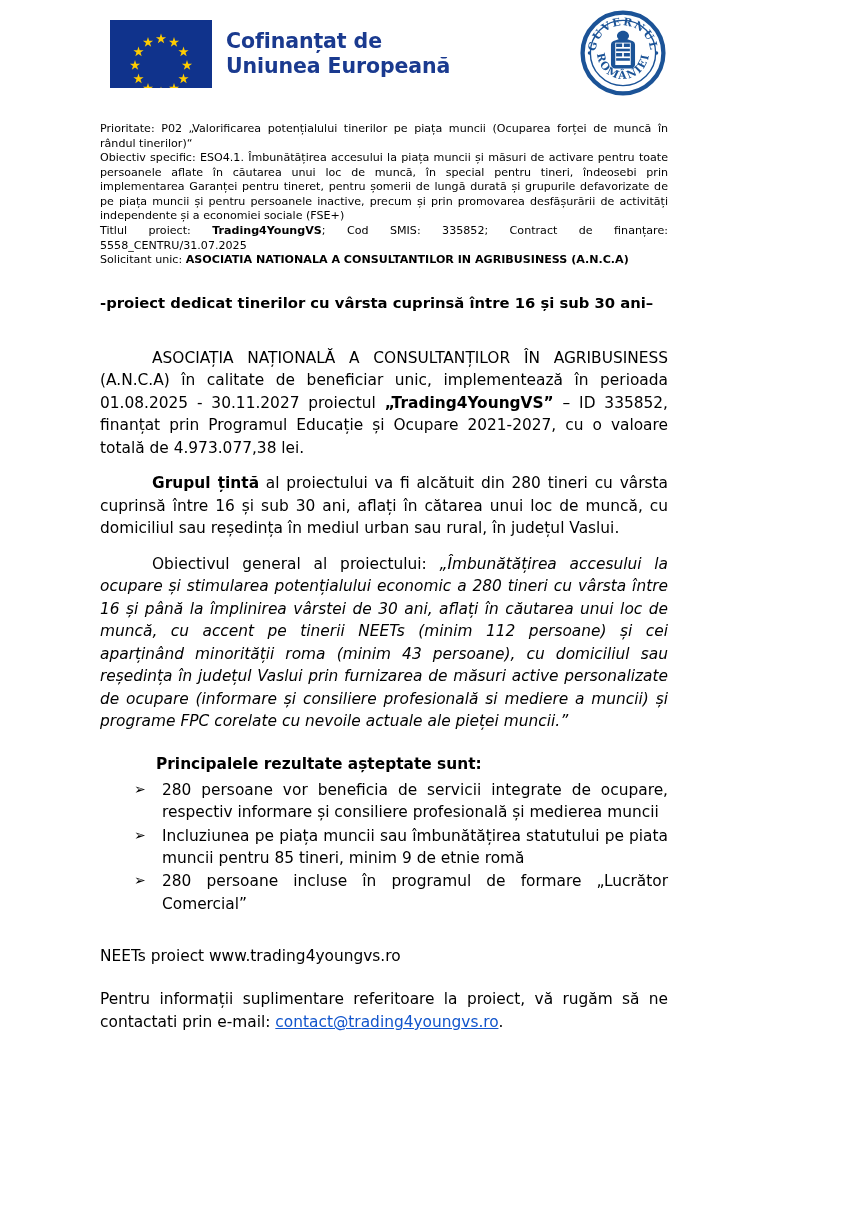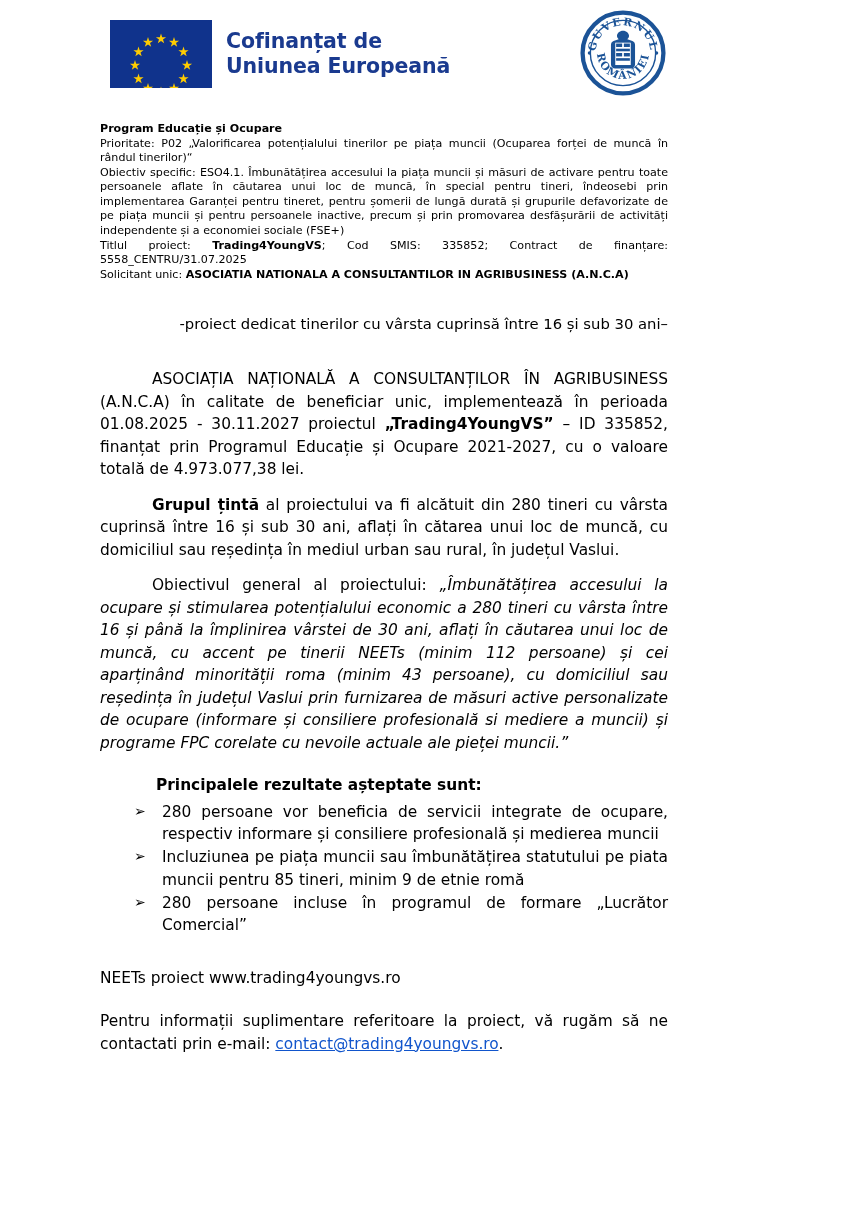--- a/index.html
+++ b/index.html
@@ -80,23 +80,23 @@
 
   
   .doc-title {
     margin-top: 30px;
     text-align: center;
     font-weight: bold;
     font-size: 14.8px;
     line-height: 1.4;
   }
   .doc-subtitle {
-    margin-top: 33px;
-    text-align: right;
-    font-weight: normal;
+    margin-top: 26px;
+    text-align: left;
+    font-weight: bold;
     font-size: 14.8px;
   }
 
   
   .body-text {
     margin-top: 36px;
     font-size: 15.4px;
     line-height: 1.46;
     text-align: justify;
     text-align-last: left;
@@ -209,21 +209,20 @@
           <rect x="42" y="45" width="16" height="3"></rect>
           <rect x="42" y="50" width="7" height="4"></rect>
           <rect x="51" y="50" width="7" height="4"></rect>
           <rect x="42" y="56" width="16" height="3"></rect>
         </g>
       </svg>
     </div>
   </div>
 
   <div class="prog">
-    <div class="prog-title">Program Educație și Ocupare</div>
     <div class="prog-just">Prioritate: P02 „Valorificarea potențialului tinerilor pe piața muncii (Ocuparea forței de muncă în rândul tinerilor)“</div>
     <div class="prog-just">Obiectiv specific: ESO4.1. Îmbunătățirea accesului la piața muncii și măsuri de activare pentru toate persoanele aflate în căutarea unui loc de muncă, în special pentru tineri, îndeosebi prin implementarea Garanței pentru tineret, pentru șomerii de lungă durată și grupurile defavorizate de pe piața muncii și pentru persoanele inactive, precum și prin promovarea desfășurării de activități independente și a economiei sociale (FSE+)</div>
     <div><span>Titlul proiect: </span><span class="b">Trading4YoungVS</span><span>; Cod SMIS: 335852; Contract de finanțare: 5558_CENTRU/31.07.2025</span></div>
     <div><span>Solicitant unic: </span><span class="b">ASOCIATIA NATIONALA A CONSULTANTILOR IN AGRIBUSINESS (A.N.C.A)</span></div>
   </div>
 
   <div class="doc-subtitle">-proiect dedicat tinerilor cu vârsta cuprinsă între 16 și sub 30 ani–</div>
 
   <div class="body-text">
 

